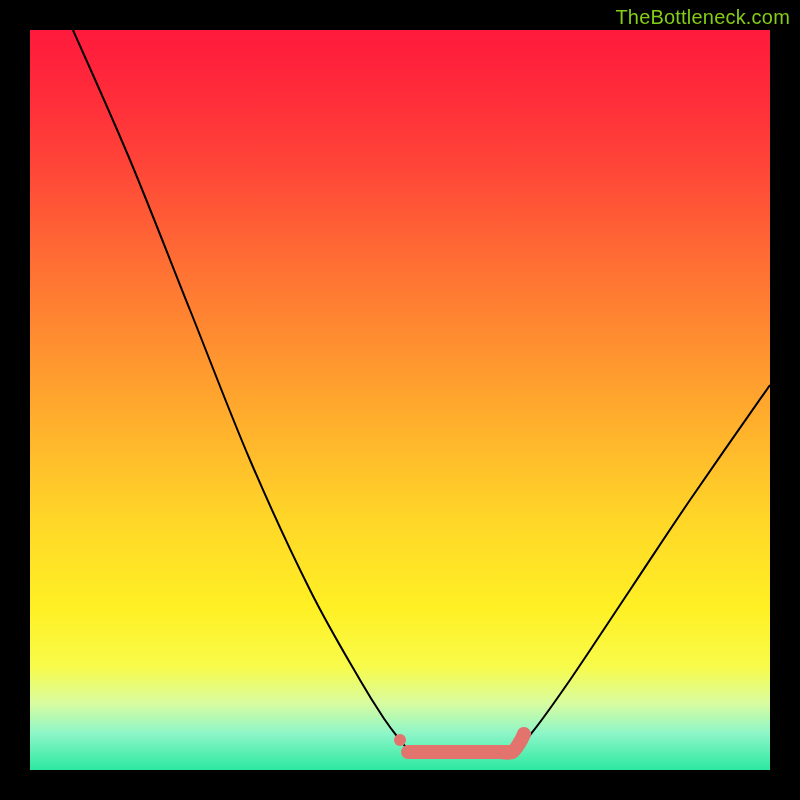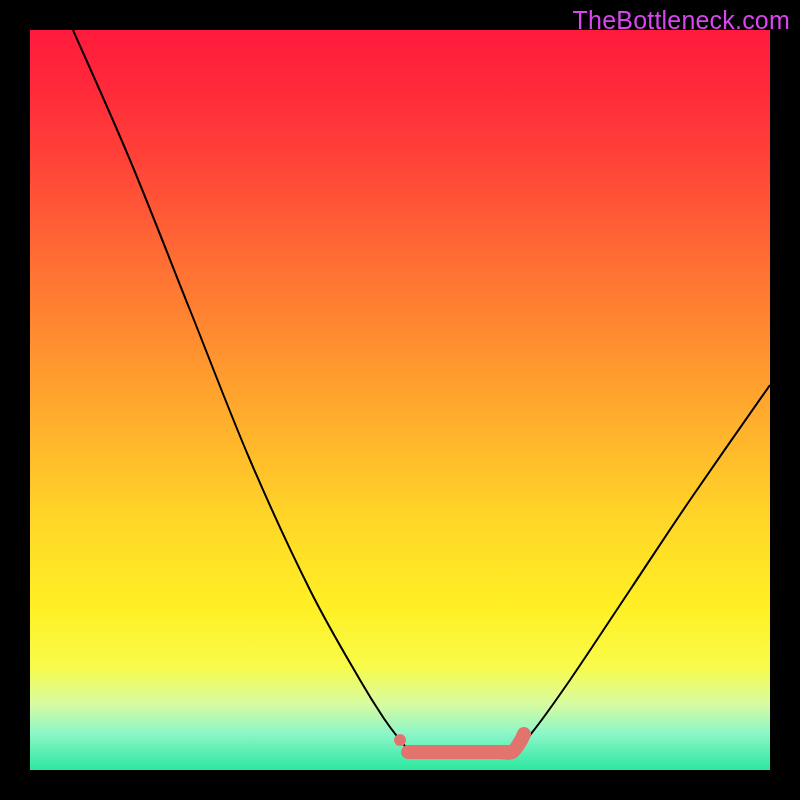--- a/index.html
+++ b/index.html
@@ -44,22 +44,22 @@
     position: absolute;
     left: 0;
     top: 0;
     width: 740px;
     height: 740px;
   }
   .watermark {
     position: absolute;
     top: 6px;
     right: 10px;
-    color: #d946ef;
-    font-size: 25px;
+    color: #84cc16;
+    font-size: 20px;
     letter-spacing: 0.2px;
     user-select: none;
   }
 </style>
 </head>
 <body>
 
 <div class="frame">
 
   <div class="watermark">TheBottleneck.com</div>

